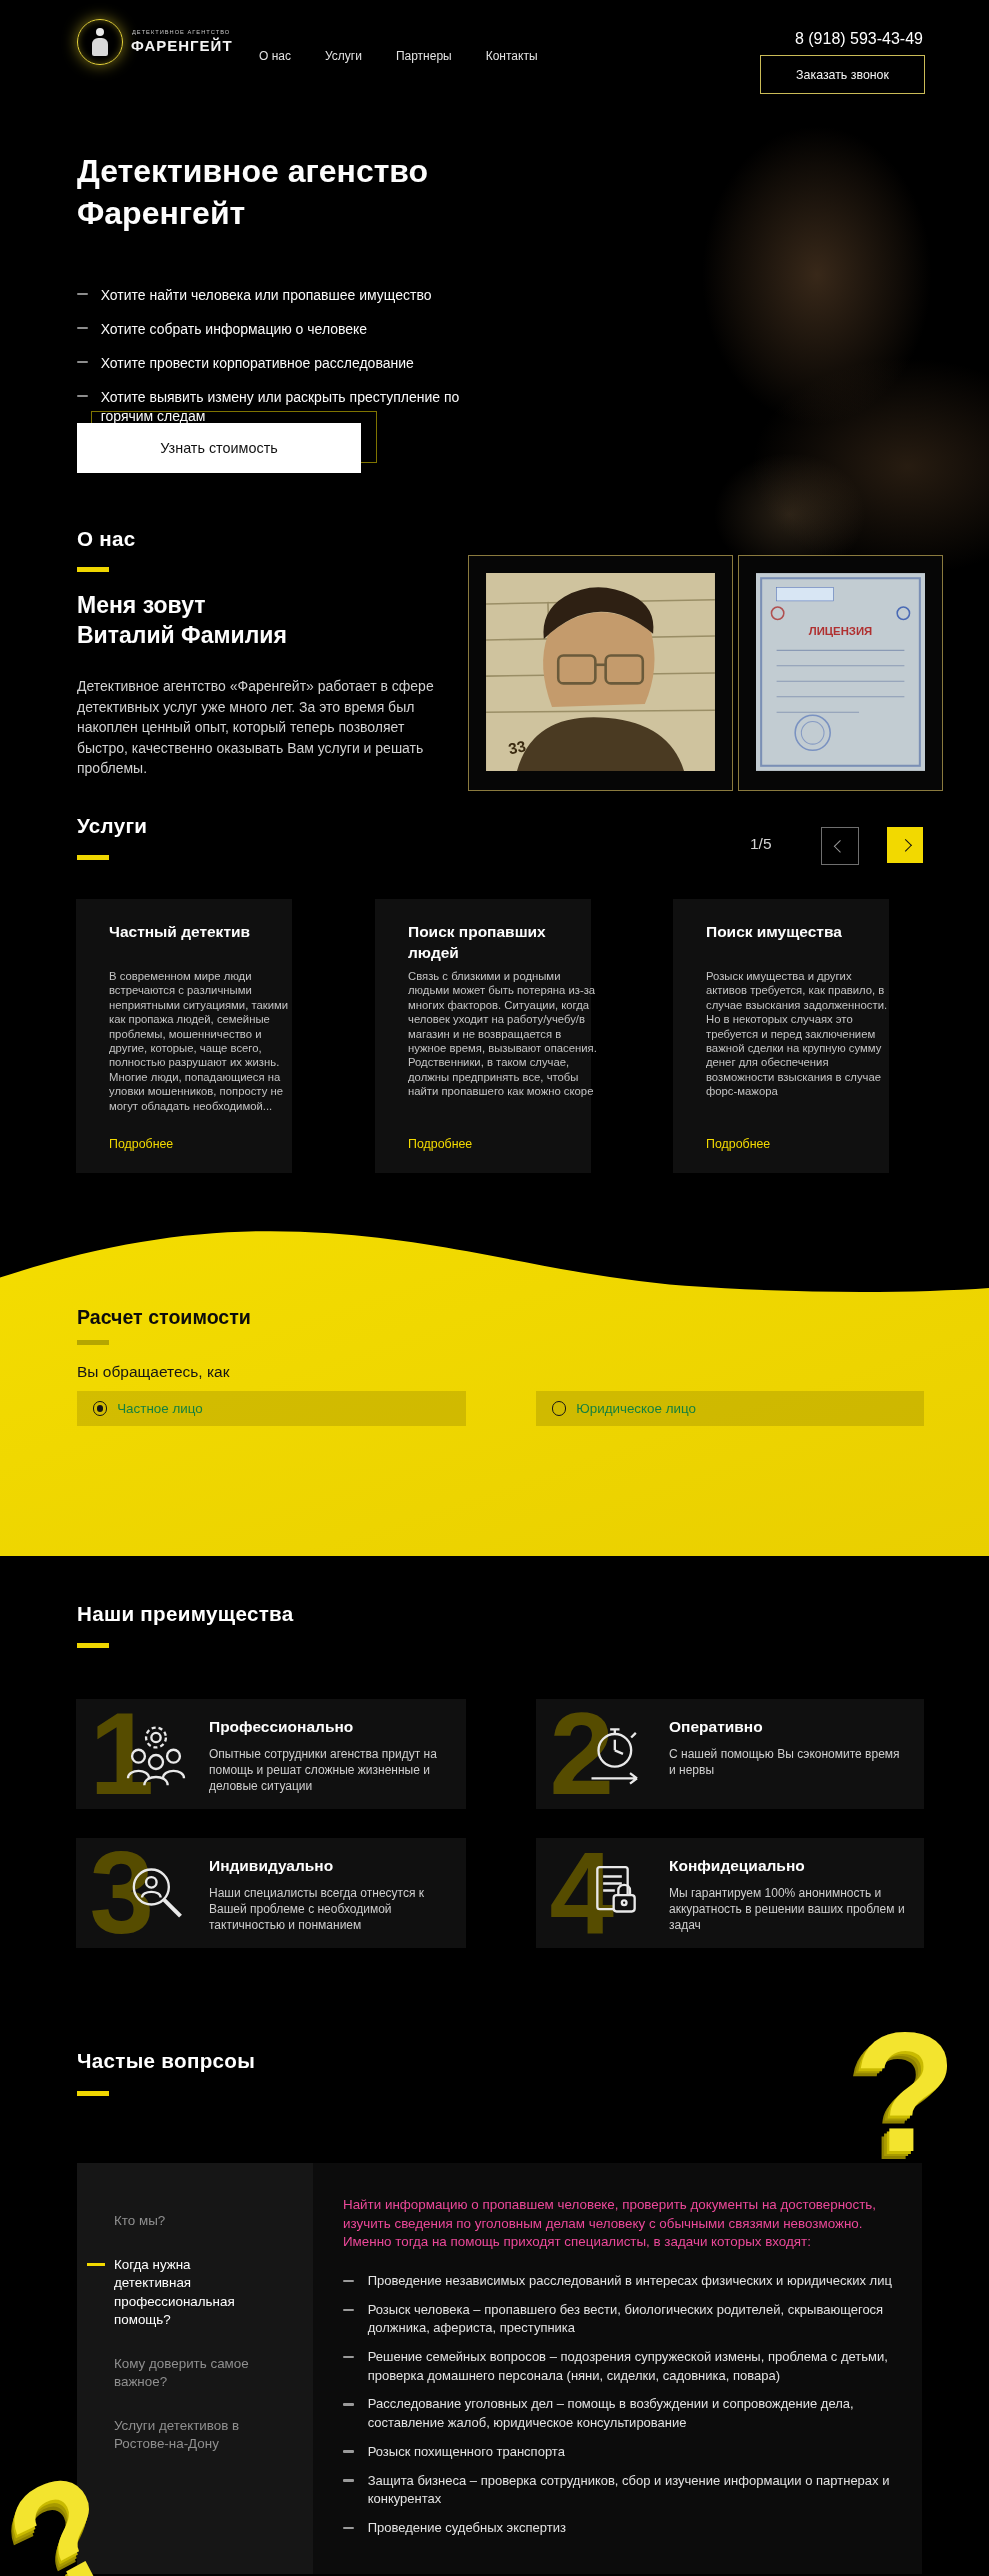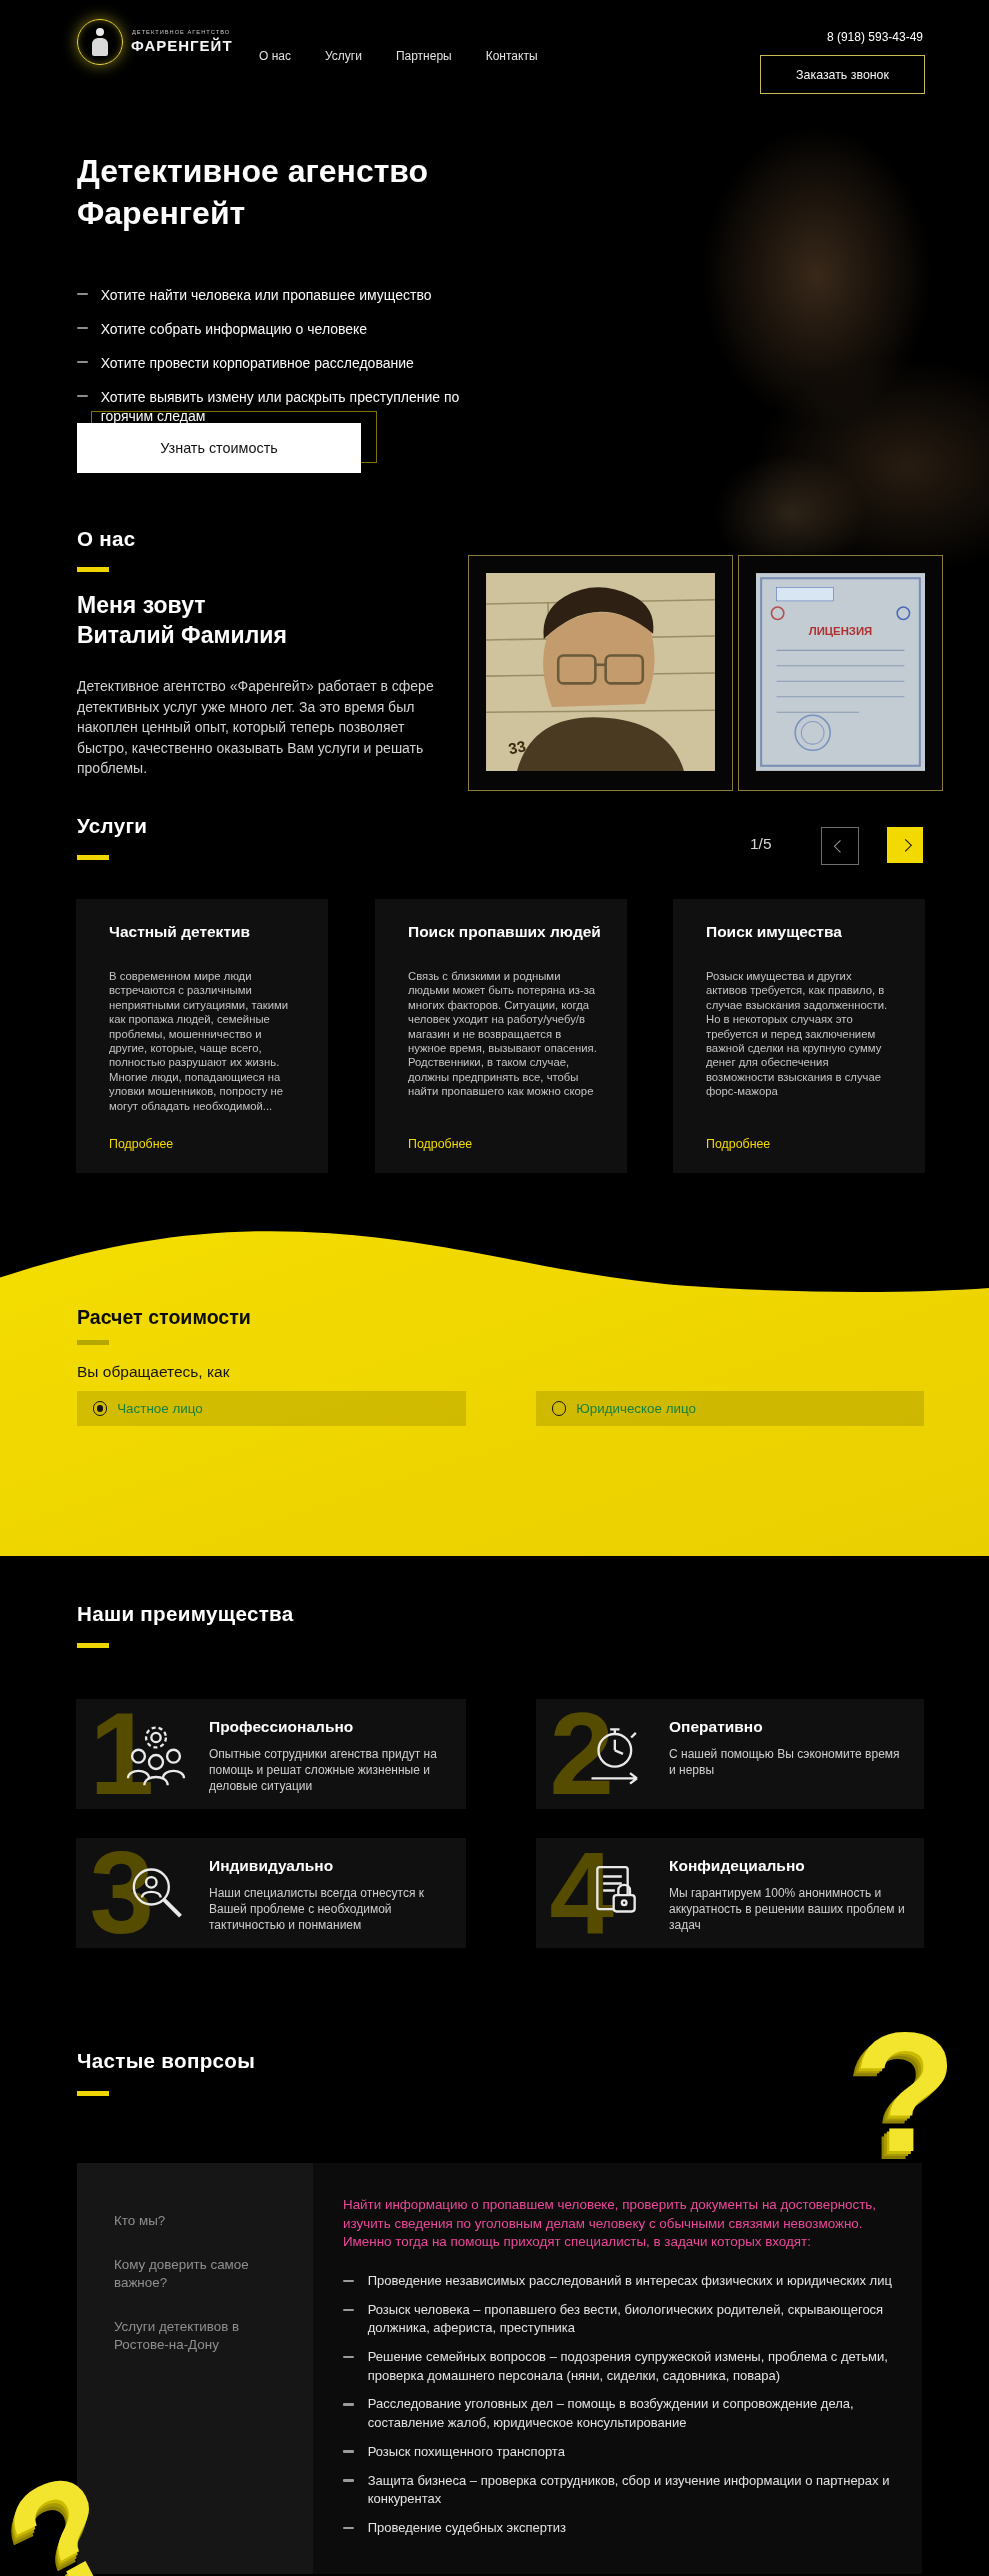--- a/index.html
+++ b/index.html
@@ -11,21 +11,21 @@
   .hr{position:absolute;width:32px;height:4.6px;background:#efd600;}
   
   #logo-ring{position:absolute;left:77px;top:18.5px;width:44px;height:44px;border-radius:50%;
       border:1.5px solid #ead63a;box-shadow:0 0 14.4px rgba(232,212,44,.55), inset 0 0 7.2px rgba(232,212,44,.35);}
   #logo-ring:before{content:"";position:absolute;left:17.5px;top:8.2px;width:8.2px;height:8.2px;border-radius:50%;background:#e9e9e9;}
   #logo-ring:after{content:"";position:absolute;left:14px;top:18.5px;width:15.5px;height:17.5px;border-radius:6.2px 6.2px 2.1px 2.1px;background:#d9d9d9;}
   #logo-caption{position:absolute;left:132px;top:29px;font-size:5.7px;letter-spacing:1px;color:#c8c8c8;}
   #logo-title{position:absolute;left:131px;top:37px;font-size:15px;font-weight:700;letter-spacing:1px;color:#f2f2f2;}
   #main-nav{position:absolute;left:259px;top:49px;display:flex;gap:34px;}
   #main-nav .nav-item{font-size:12px;color:#e3e3e3;cursor:pointer;}
-  #header-phone{position:absolute;left:752px;top:30px;width:171px;text-align:right;font-size:12px;color:#fff;}
+  #header-phone{position:absolute;left:752px;top:30px;width:171px;text-align:right;font-size:16px;color:#fff;}
   #call-btn{position:absolute;left:760px;top:55px;width:163px;height:37px;border:0.5px solid #cabb57;
       font-size:12.4px;color:#f5f5f5;display:flex;align-items:center;justify-content:center;cursor:pointer;}
   
   #hero-photo{position:absolute;left:536px;top:93px;width:453px;height:479px;
      background:
        radial-gradient(ellipse 155px 201px at 62% 38%, rgba(112,80,50,.5), rgba(70,50,30,.22) 55%, transparent 74%),
        radial-gradient(ellipse 222px 155px at 82% 78%, rgba(140,100,60,.28), transparent 70%),
        radial-gradient(ellipse 108px 88px at 56% 88%, rgba(190,150,100,.22), transparent 70%);}
   #hero-title{position:absolute;left:77px;top:150px;font-size:32px;line-height:42px;font-weight:700;color:#fdfdfd;}
   #hero-bullets{position:absolute;left:77px;top:286px;width:428px;}
@@ -42,21 +42,21 @@
   #about-photo{left:468px;top:555px;}
   #about-license{left:738px;top:555px;}
   
   #svc-pages{position:absolute;left:750px;top:835px;font-size:15.5px;color:#d5d5d5;}
   .navbtn{position:absolute;width:36px;height:36px;display:flex;align-items:center;justify-content:center;cursor:pointer;}
   #svc-prev{left:821px;top:827px;border:1px solid #6f6f6f;}
   #svc-next{left:887px;top:827px;background:#f2d900;}
   .chev{display:inline-block;width:7.7px;height:7.7px;border-right:1.5px solid #999;border-bottom:1.5px solid #999;}
   .chev.left{transform:rotate(135deg);}
   .chev.right{transform:rotate(-45deg);border-color:#111;}
-  .scard{position:absolute;top:899px;width:252px;height:274px;background:#101010;}
+  .scard{position:absolute;top:899px;width:216px;height:274px;background:#101010;}
   .scard h3{position:absolute;left:33px;top:23px;margin:0;font-size:15.5px;line-height:20.6px;font-weight:700;color:#fdfdfd;}
   .scard p{position:absolute;left:33px;top:70px;width:189px;margin:0;font-size:11.3px;line-height:14.4px;color:#c4c4c4;}
   .scard .more{position:absolute;left:33px;top:238px;font-size:12.4px;color:#f3da00;cursor:pointer;}
   
   #calc-head{position:absolute;left:77px;top:1306px;font-size:19.6px;font-weight:700;color:#0c0c0c;}
   #calc-hr{position:absolute;left:77px;top:1340px;width:32px;height:4.6px;background:#b5a600;}
   #calc-label{position:absolute;left:77px;top:1363px;font-size:15.5px;color:#151515;}
   .opt{position:absolute;top:1391px;height:35px;background:rgba(25,22,0,.14);display:flex;align-items:center;
        gap:10.3px;padding-left:15.5px;box-sizing:border-box;cursor:pointer;}
   .radio{width:12.4px;height:12.4px;border-radius:50%;border:1px solid #151515;display:flex;align-items:center;justify-content:center;}
@@ -296,20 +296,21 @@
 
   <div>
     <h2 class="sh" style="left:77px;top:2049px;margin:0;">Частые вопрсоы</h2>
     <div class="hr" style="left:77px;top:2091px;"></div>
     <div class="qmark" id="qmark1">?</div>
     <div class="qmark" id="qmark2">?</div>
 
     <div id="faq-panel">
       <div id="faq-menu">
         <div class="fm">Кто мы?</div>
+        <div class="fm active">Когда нужна детективная профессиональная помощь?</div>
         <div class="fm">Кому доверить самое важное?</div>
         <div class="fm">Услуги детективов в Ростове-на-Дону</div>
       </div>
       <div id="faq-answer">
         <p class="intro">Найти информацию о пропавшем человеке, проверить документы на достоверность, изучить сведения по уголовным делам человеку с обычными связями невозможно. Именно тогда на помощь приходят специалисты, в задачи которых входят:</p>
         <ul>
           <li>
               <i class="dash"></i>
               <span>Проведение независимых расследований в интересах физических и юридических лиц</span>
             </li>

